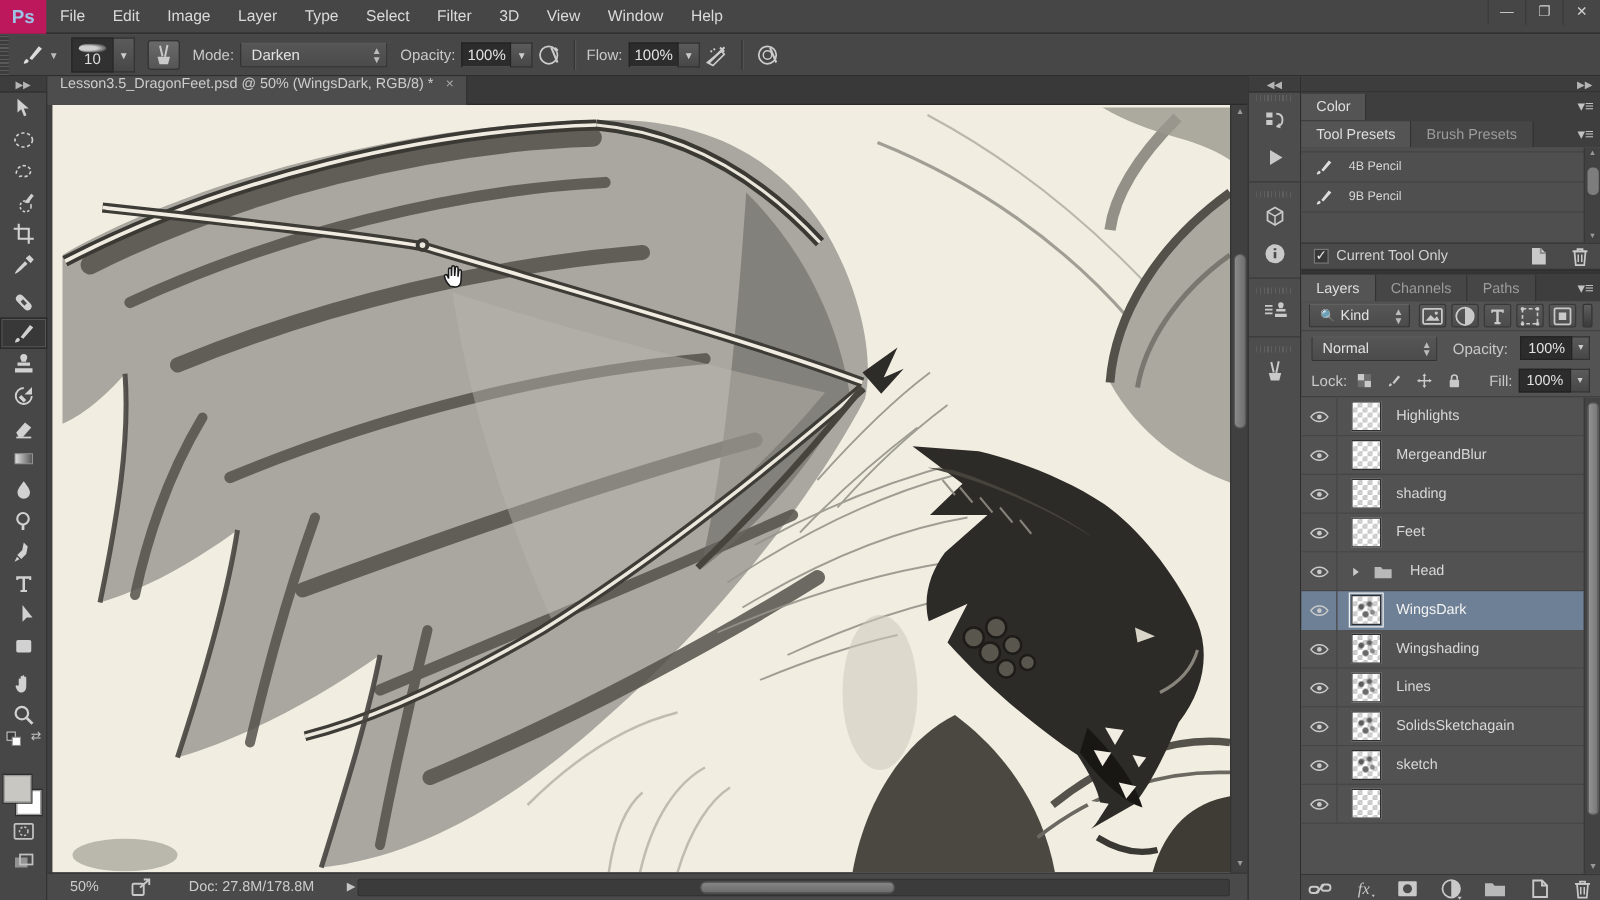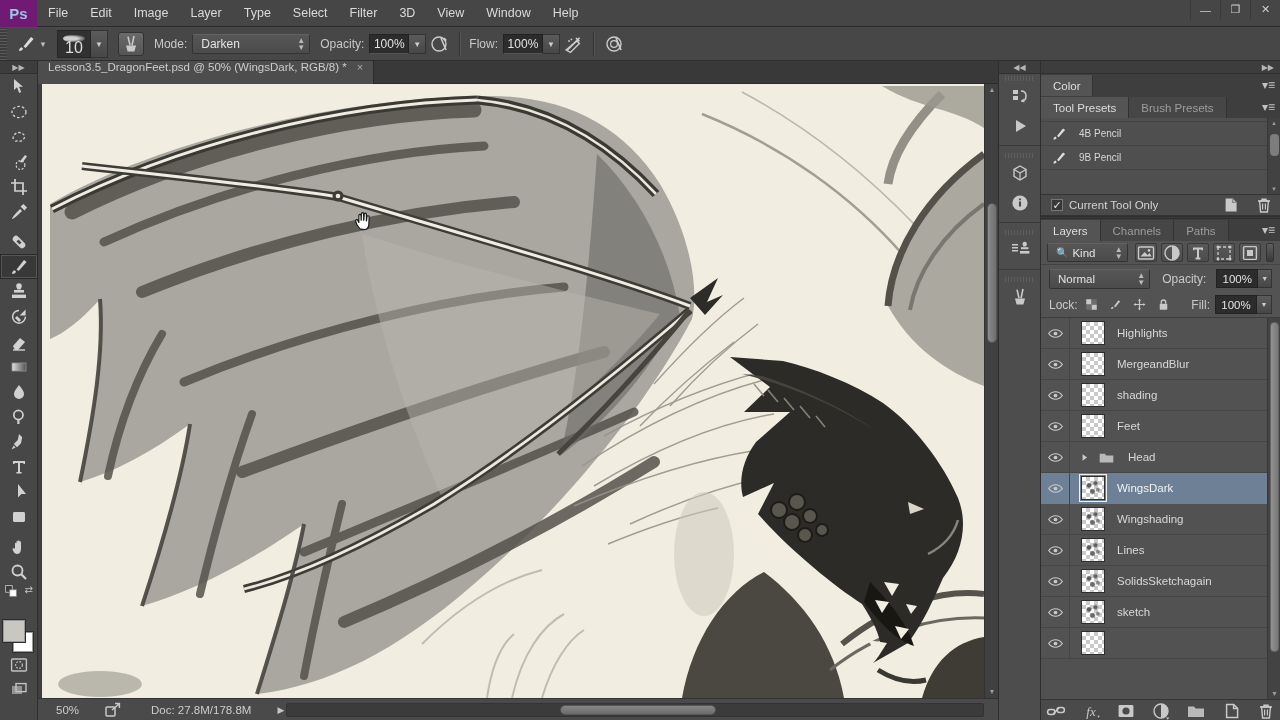--- a/index.html
+++ b/index.html
@@ -3,21 +3,21 @@
 <meta charset="utf-8">
 <style>
   html,body{margin:0;padding:0;background:#222;}
   *{box-sizing:border-box;-webkit-user-select:none;user-select:none;}
   #app{position:relative;width:1280px;height:720px;background:#4a4a4a;overflow:hidden;
        font-family:"Liberation Sans","DejaVu Sans",sans-serif;font-size:12px;color:#d6d6d6;}
 
   
   #titlebar{position:absolute;left:0;top:0;width:1280px;height:27px;background:#464646;
             border-bottom:1px solid #2b2b2b;display:flex;align-items:center;}
-  #ps-logo{width:37px;height:27px;background:#701a75;color:#9cc3e6;font-weight:bold;font-size:15px;
+  #ps-logo{width:37px;height:27px;background:#be185d;color:#9cc3e6;font-weight:bold;font-size:15px;
            display:flex;align-items:center;justify-content:center;letter-spacing:0;}
   .menu-item{padding:0 11px;line-height:27px;color:#dadada;font-size:12.5px;cursor:default;}
   #win-controls{margin-left:auto;display:flex;height:27px;}
   .win-btn{width:30px;height:20px;margin-top:0;display:flex;align-items:center;justify-content:center;
            color:#cfcfcf;font-size:11px;border-left:1px solid #3a3a3a;}
 
   
   #optionsbar{position:absolute;left:0;top:28px;width:1280px;height:33px;background:#474747;
               border-bottom:1px solid #2e2e2e;display:flex;align-items:center;}
   .grip-v{width:7px;height:100%;background:repeating-linear-gradient(0deg,#5a5a5a 0 1px,#3d3d3d 1px 3px);}
@@ -28,21 +28,21 @@
             padding:0 4px 0 8px;color:#e2e2e2;}
   .dropdown .spin{margin-left:auto;padding-left:8px;color:#bbb;font-size:8px;line-height:7px;}
   .well{height:20px;background:#2c2c2c;border:1px solid #222;border-bottom-color:#555;
         color:#e4e4e4;display:flex;align-items:center;justify-content:center;}
   .well-btn{width:17px;height:20px;background:linear-gradient(#5b5b5b,#474747);border:1px solid #333;
             border-left:none;display:flex;align-items:center;justify-content:center;color:#ccc;font-size:8px;}
   .ob-icon{width:26px;height:24px;display:flex;align-items:center;justify-content:center;border-radius:2px;}
   #brush-size-widget{width:34px;height:28px;background:#313131;border:1px solid #262626;margin-left:10px;
                      display:flex;flex-direction:column;align-items:center;justify-content:center;}
   #brush-size-widget .stroke{width:22px;height:7px;background:radial-gradient(ellipse at 35% 50%,#cfcfcf 35%,rgba(160,160,160,.25) 75%,transparent 100%);border-radius:40%/60%;}
-  #brush-size-widget .num{font-size:16px;color:#ddd;line-height:11px;}
+  #brush-size-widget .num{font-size:12px;color:#ddd;line-height:11px;}
   #panel-toggle-btn{width:26px;height:24px;background:linear-gradient(#6a6a6a,#555);border:1px solid #333;
                     border-radius:3px;margin-left:10px;display:flex;align-items:center;justify-content:center;}
   #workspace-dd{position:absolute;right:14px;top:34px;width:98px;margin-top:40px;}
 
   
   #toolbar{position:absolute;left:0;top:61px;width:38px;height:659px;background:#474747;
            border-right:1px solid #2e2e2e;}
   #toolbar-header{height:13px;background:#3d3d3d;color:#b5b5b5;font-size:8px;text-align:center;line-height:13px;border-bottom:1px solid #303030;}
   .tool{width:38px;height:25px;display:flex;align-items:center;justify-content:center;position:relative;}
   .tool svg{opacity:.92;}

